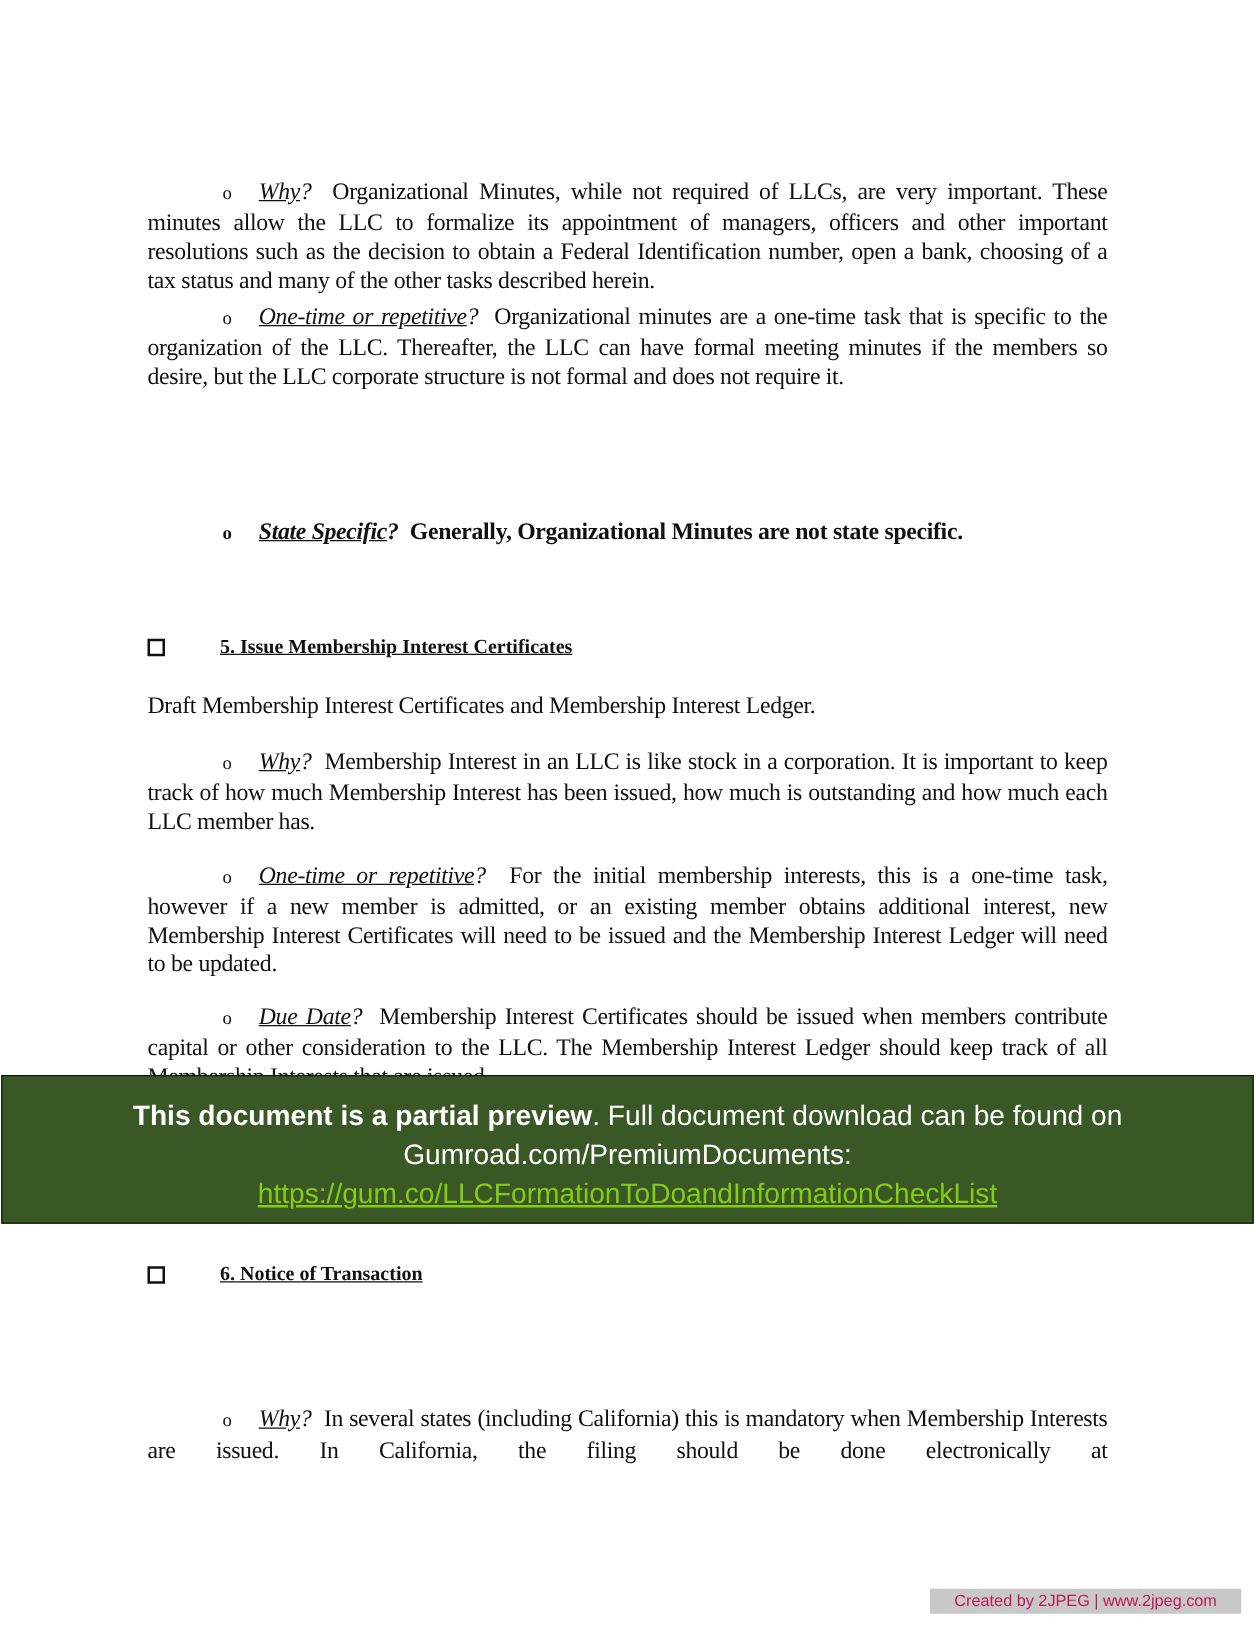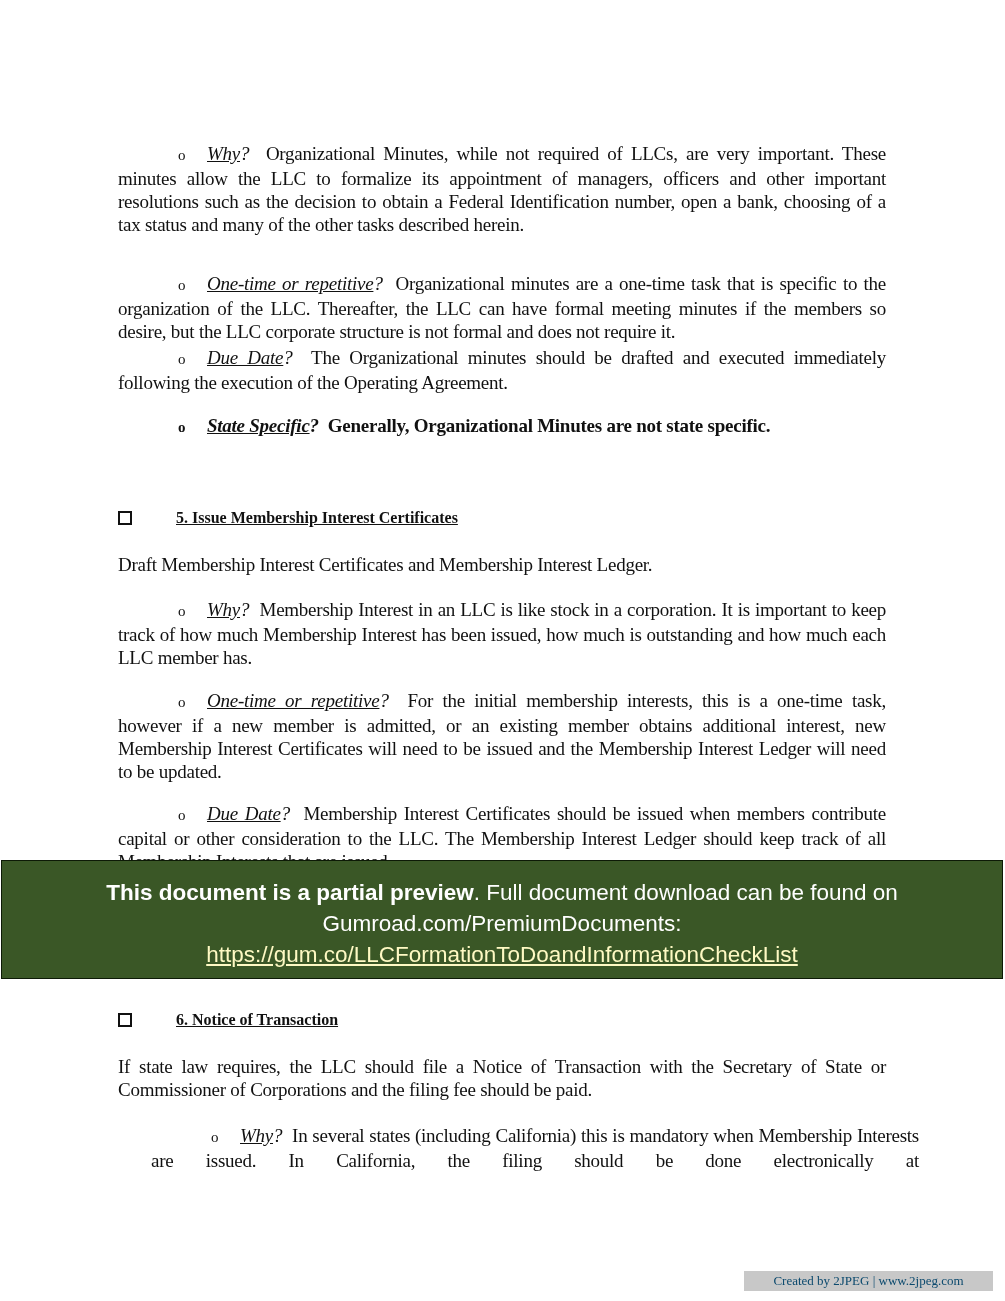--- a/index.html
+++ b/index.html
@@ -26,45 +26,42 @@
     width: 14px; height: 14px; border: 2px solid #111; box-sizing: border-box; margin-right: 44px;
   }
   .heading-text { text-decoration: underline; }
   .banner {
     position: absolute; left: 1px; top: 860px; width: 1002px; height: 119px;
     background: #3a5726; border: 1px solid #0d1a06; box-sizing: border-box;
     font-family: "Liberation Sans", "DejaVu Sans", sans-serif; color: #fff;
     text-align: center; font-size: 22.5px; line-height: 31px; padding-top: 16px;
   }
   .banner b { font-weight: bold; margin-top: 20px; }
-  .banner a { color: #fef9c3; text-decoration: underline; }
+  .banner a { color: #84cc16; text-decoration: underline; }
   .watermark {
     position: absolute; left: 744px; top: 1271px; width: 249px; height: 20px;
-    background: #c8c8c8; color: #0c4a6e;
-    font-family: Liberation Serif, serif; font-size: 13px; line-height: 20px;
+    background: #c8c8c8; color: #be185d;
+    font-family: Liberation Sans, sans-serif; font-size: 13px; line-height: 20px;
     text-align: center;
   }
-  .last-line-justify { text-align-last: justify; margin-left: 33px; }
+  .last-line-justify { text-align-last: justify; }
 </style>
 </head>
 <body>
 
 <div class="page">
 
   <div class="block bullet-para" style="top:142px;">
     <span class="bullet-glyph">o</span><span class="label">Why</span><span class="qmark">?</span>&nbsp; <span>Organizational Minutes, while not required of LLCs, are very important. These minutes allow the LLC to formalize its appointment of managers, officers and other important resolutions such as the decision to obtain a Federal Identification number, open a bank, choosing of a tax status and many of the other tasks described herein.</span>
   </div>
 
-  <div class="block bullet-para" style="top:272px;">
+  <div class="block bullet-para" style="top:242px;">
     <span class="bullet-glyph">o</span><span class="label">One-time or repetitive</span><span class="qmark">?</span>&nbsp; <span>Organizational minutes are a one-time task that is specific to the organization of the LLC.  Thereafter, the LLC can have formal meeting minutes if the members so desire, but the LLC corporate structure is not formal and does not require it.</span>
   </div>
 
-  <div class="block bullet-para" style="top:346px;">
-    <span class="bullet-glyph">o</span><span class="label">Due Date</span><span class="qmark">?</span>&nbsp; <span>The Organizational minutes should be drafted and executed immediately following the execution of the Operating Agreement.</span>
-  </div>
 
   <div class="block bullet-para" style="top:414px;font-weight:bold;">
     <span class="bullet-glyph">o</span><span class="label">State Specific</span><span class="qmark">?</span>&nbsp; <span>Generally, Organizational Minutes are not state specific.</span>
   </div>
 
 
   <div class="heading" style="top:505px;">
     <span class="checkbox"></span>
     <span class="heading-text">5.  Issue Membership Interest Certificates</span>
   </div>
@@ -81,21 +78,20 @@
 
   <div class="block bullet-para" style="top:802px;">
     <span class="bullet-glyph">o</span><span class="label">Due Date</span><span class="qmark">?</span>&nbsp; <span>Membership Interest Certificates should be issued when members contribute capital or other consideration to the LLC.  The Membership Interest Ledger should keep track of all Membership Interests that are issued.</span>
   </div>
 
   <div class="heading" style="top:1007px;">
     <span class="checkbox"></span>
     <span class="heading-text">6.  Notice of Transaction</span>
   </div>
 
-  <div class="block" style="top:1055px;">If state law requires, the LLC should file a Notice of Transaction with the Secretary of State or Commissioner of Corporations and the filing fee should be paid.</div>
 
   <div class="block bullet-para last-line-justify" style="top:1124px;">
     <span class="bullet-glyph">o</span><span class="label">Why</span><span class="qmark">?</span>&nbsp; <span>In several states (including California) this is mandatory when Membership Interests are issued.  In California, the filing should be done electronically at</span>
   </div>
 
   <div class="banner">
     <div><b>This document is a partial preview</b><span>. Full document download can be found on</span></div>
     <div>Gumroad.com/PremiumDocuments:</div>
     <div><a>https://gum.co/LLCFormationToDoandInformationCheckList</a></div>
   </div>

